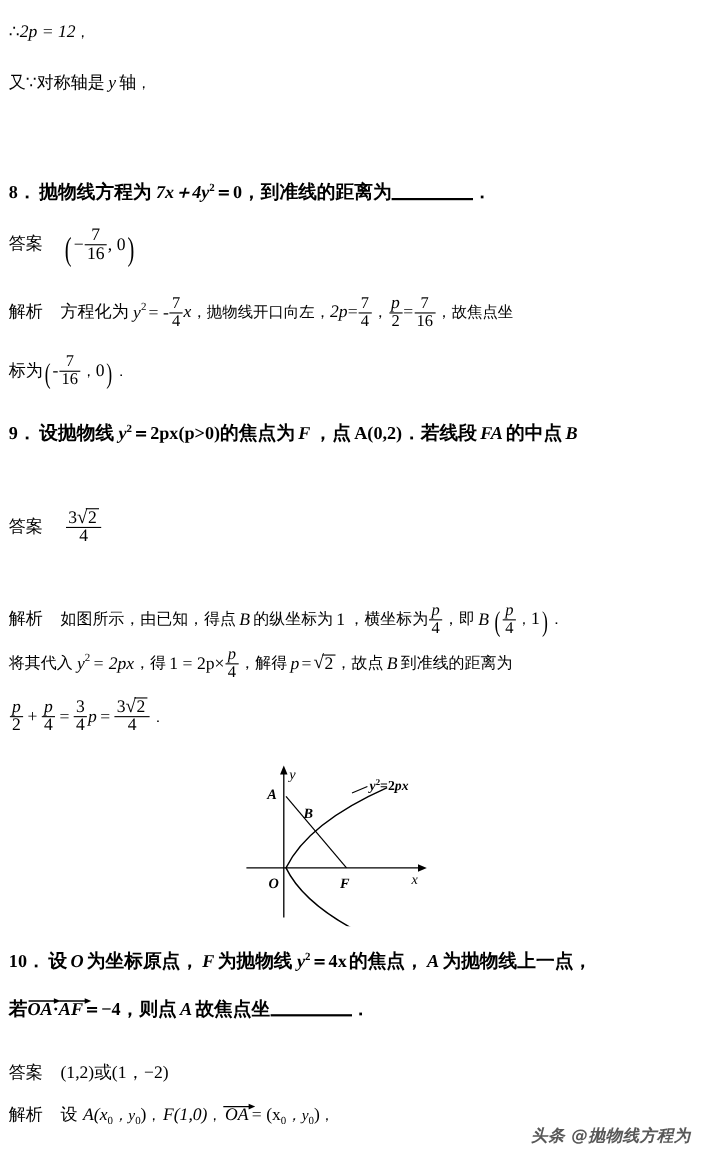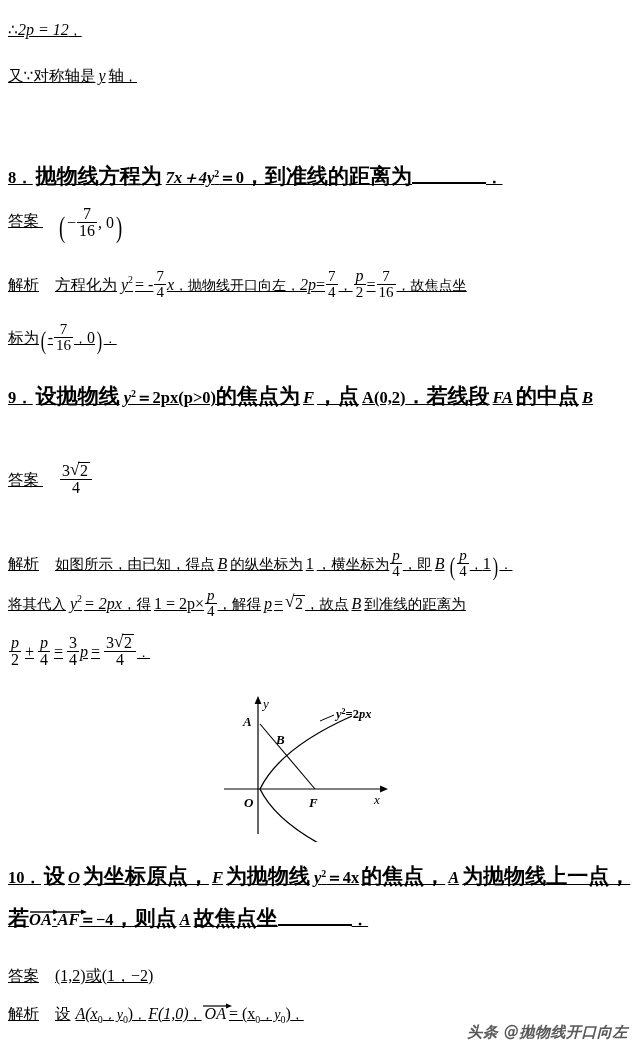--- a/index.html
+++ b/index.html
@@ -21,30 +21,29 @@
     width: 640px;
     height: 1052px;
     padding: 0;
   }
 
   .line {
     position: absolute;
     left: 8px;
     white-space: nowrap;
     line-height: 1;
-    text-decoration: underline;
   }
 
   .cn {
     font-family: "DejaVu Sans", "Liberation Sans", sans-serif;
     font-size: 15.5px;
   }
   .cn-b {
     font-family: "DejaVu Sans", "Liberation Sans", sans-serif;
-    font-size: 21px;
+    font-size: 17px;
     font-weight: bold;
   }
   .mi {
     font-family: "Liberation Serif", "DejaVu Serif", serif;
     font-style: italic;
     font-size: 16px;
   }
   .mn {
     font-family: "Liberation Serif", "DejaVu Serif", serif;
     font-size: 16px;
@@ -274,15 +273,15 @@
     <span class="cn">答案</span><span style="display:inline-block;width:16px;"></span><span class="mn">(1,2)或(1，−2)</span>
   </div>
 
   <div class="line" style="top:1004px;">
     <span class="cn">解析</span><span style="display:inline-block;width:16px;"></span><span class="cn">设</span><span class="mi" style="padding-left:5px;">A(x</span><sub class="sb mn">0</sub><span class="mi" style="font-size:14px;">，y</span><sub class="sb mn">0</sub><span class="mn">)</span><span class="mn" style="font-size:13px;">，</span><span class="mi" style="padding-left:2px;">F(1,0)</span><span class="mn" style="font-size:13px;">，</span><span class="vec mi" style="padding-left:3px;"><svg class="arrowbar" viewBox="0 0 30 7" preserveAspectRatio="none">
           <line x1="1" y1="4" x2="27" y2="4" stroke="#000" stroke-width="1.2"></line>
           <polygon points="30,4 24,1.4 24,6.6" fill="#000"></polygon>
         </svg><span>OA</span></span><span class="mn" style="padding-left:3px;">= (x</span><sub class="sb mn">0</sub><span class="mi" style="font-size:14px;">，y</span><sub class="sb mn">0</sub><span class="mn">)</span><span class="mn" style="font-size:13px;">，</span>
   </div>
 
-  <div class="watermark">头条 @抛物线开口向左</div>
+  <div class="watermark">头条 @抛物线方程为</div>
 
 </div>
 
 </body></html>

